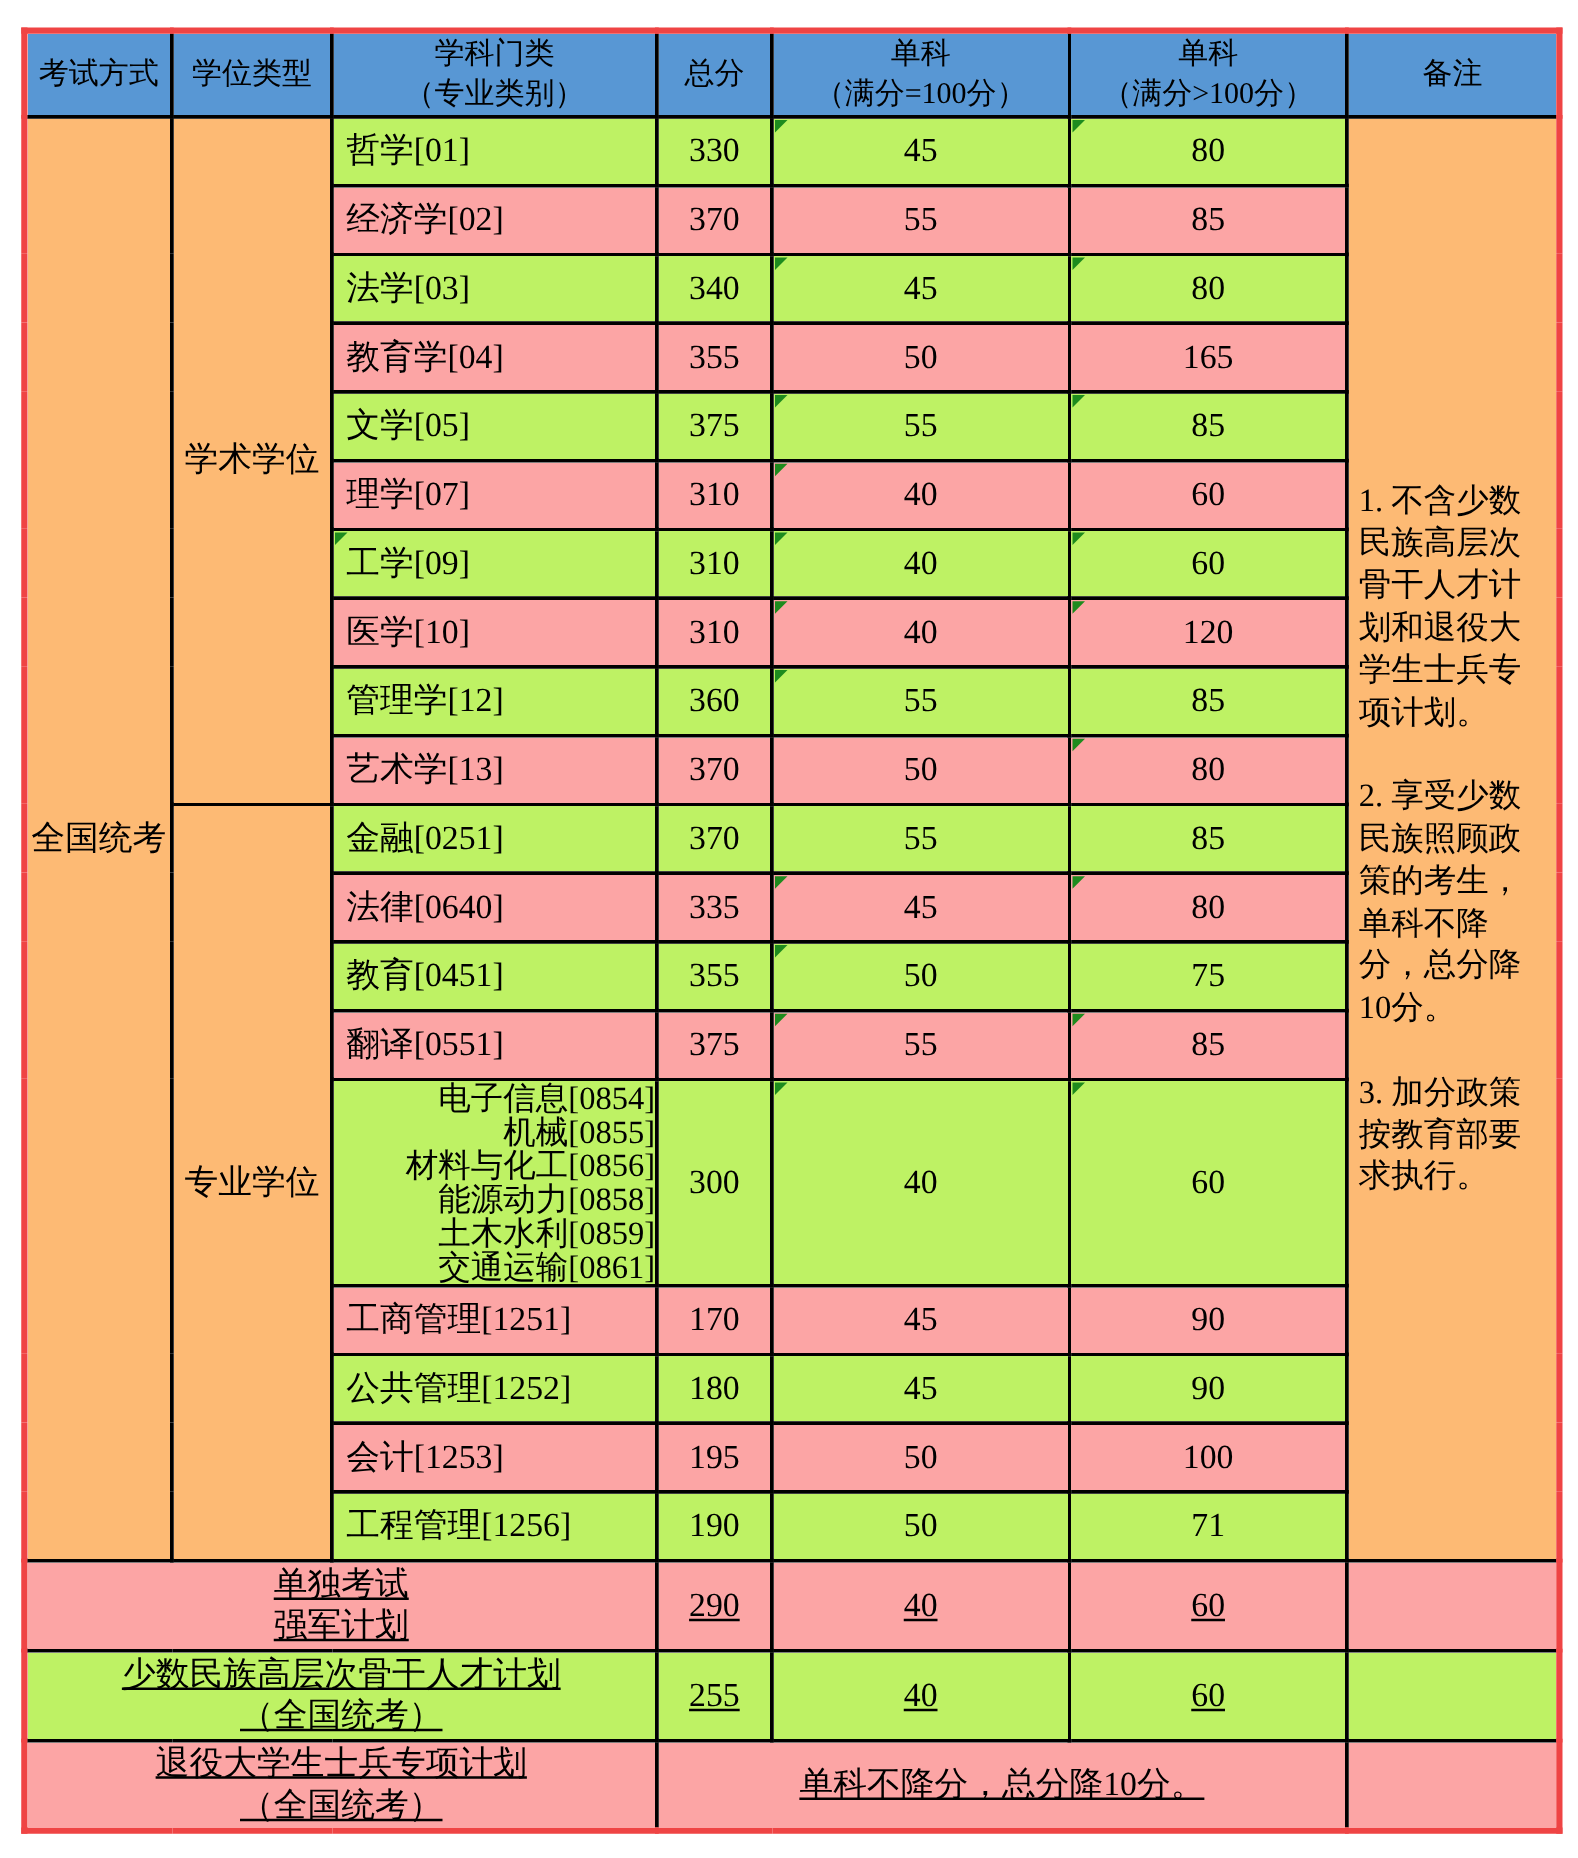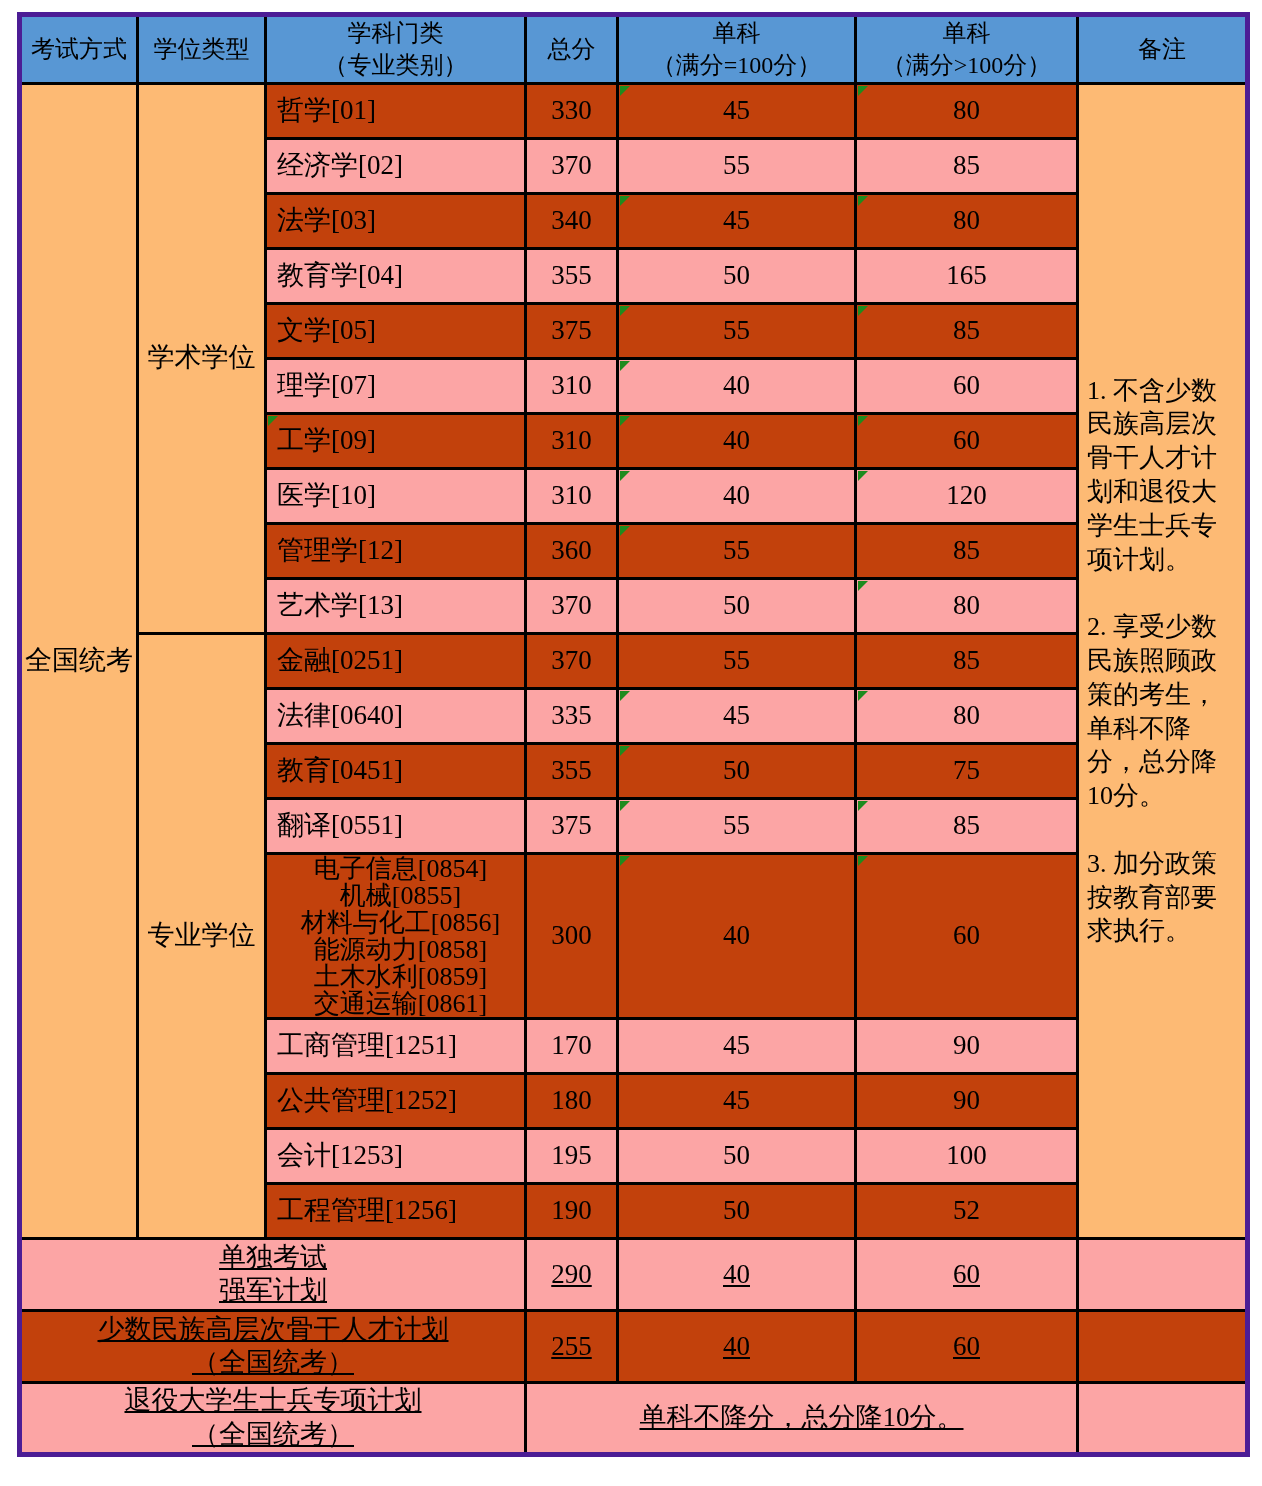--- a/index.html
+++ b/index.html
@@ -2,49 +2,49 @@
 <html><head>
 <meta charset="utf-8">
 <style>
   html,body{margin:0;padding:0;}
   body{
     width:1262px;height:1486px;background:#ffffff;
     font-family:"Liberation Serif","DejaVu Serif",serif;
     color:#000;
   }
   table.score{
-    position:absolute;left:17px;top:12px;
+    position:absolute;left:17px;top:22px;
     border-collapse:collapse;table-layout:fixed;
-    border:5px solid #4c1d95;
+    border:5px solid #ef4444;
     width:1228px;
   }
   td,th{
     border:3px solid #000;
     text-align:center;vertical-align:middle;
     font-weight:normal;
     font-size:27px;line-height:1.25;
     white-space:pre-line;
     overflow:hidden;
     position:relative;
     padding:0;
   }
   th{background:#5897d4;font-size:24px;line-height:1.35;}
   tr.hd{height:67px;}
   tr.r{height:55px;}
   tr.big{height:160px;}
   tr.sp{height:72px;text-decoration:underline;}
-  td.dark{background:#c2410c;}
+  td.dark{background:#bef264;}
   td.light{background:#fca5a5;margin-top:32px;}
   td.merged{background:#fdba74;}
   td.name{text-align:left;padding-left:10px;}
   td.remark{
     text-align:left;padding:6px 8px;
     font-size:26px;line-height:1.3;margin-top:44px;
   }
-  td.multi{font-size:26px;line-height:1.04;padding-left:10px;text-align:center;}
+  td.multi{font-size:26px;line-height:1.04;padding-left:10px;text-align:right;}
   .tri{
     position:absolute;top:1px;left:1px;
     width:0;height:0;
     border-top:10px solid #1e8b1e;
     border-right:10px solid transparent;
     display:block;
   }
 </style>
 </head>
 <body>
@@ -210,21 +210,21 @@
     <td class="name light">会计[1253]</td>
     <td class="light">195</td>
     <td class="light">50</td>
     <td class="light">100</td>
   </tr>
 
   <tr class="r">
     <td class="name dark">工程管理[1256]</td>
     <td class="dark">190</td>
     <td class="dark">50</td>
-    <td class="dark">52</td>
+    <td class="dark">71</td>
   </tr>
 
   <tr class="sp">
     <td class="light" colspan="3">单独考试
 强军计划</td>
     <td class="light">290</td>
     <td class="light">40</td>
     <td class="light">60</td>
     <td class="light"></td>
   </tr>

